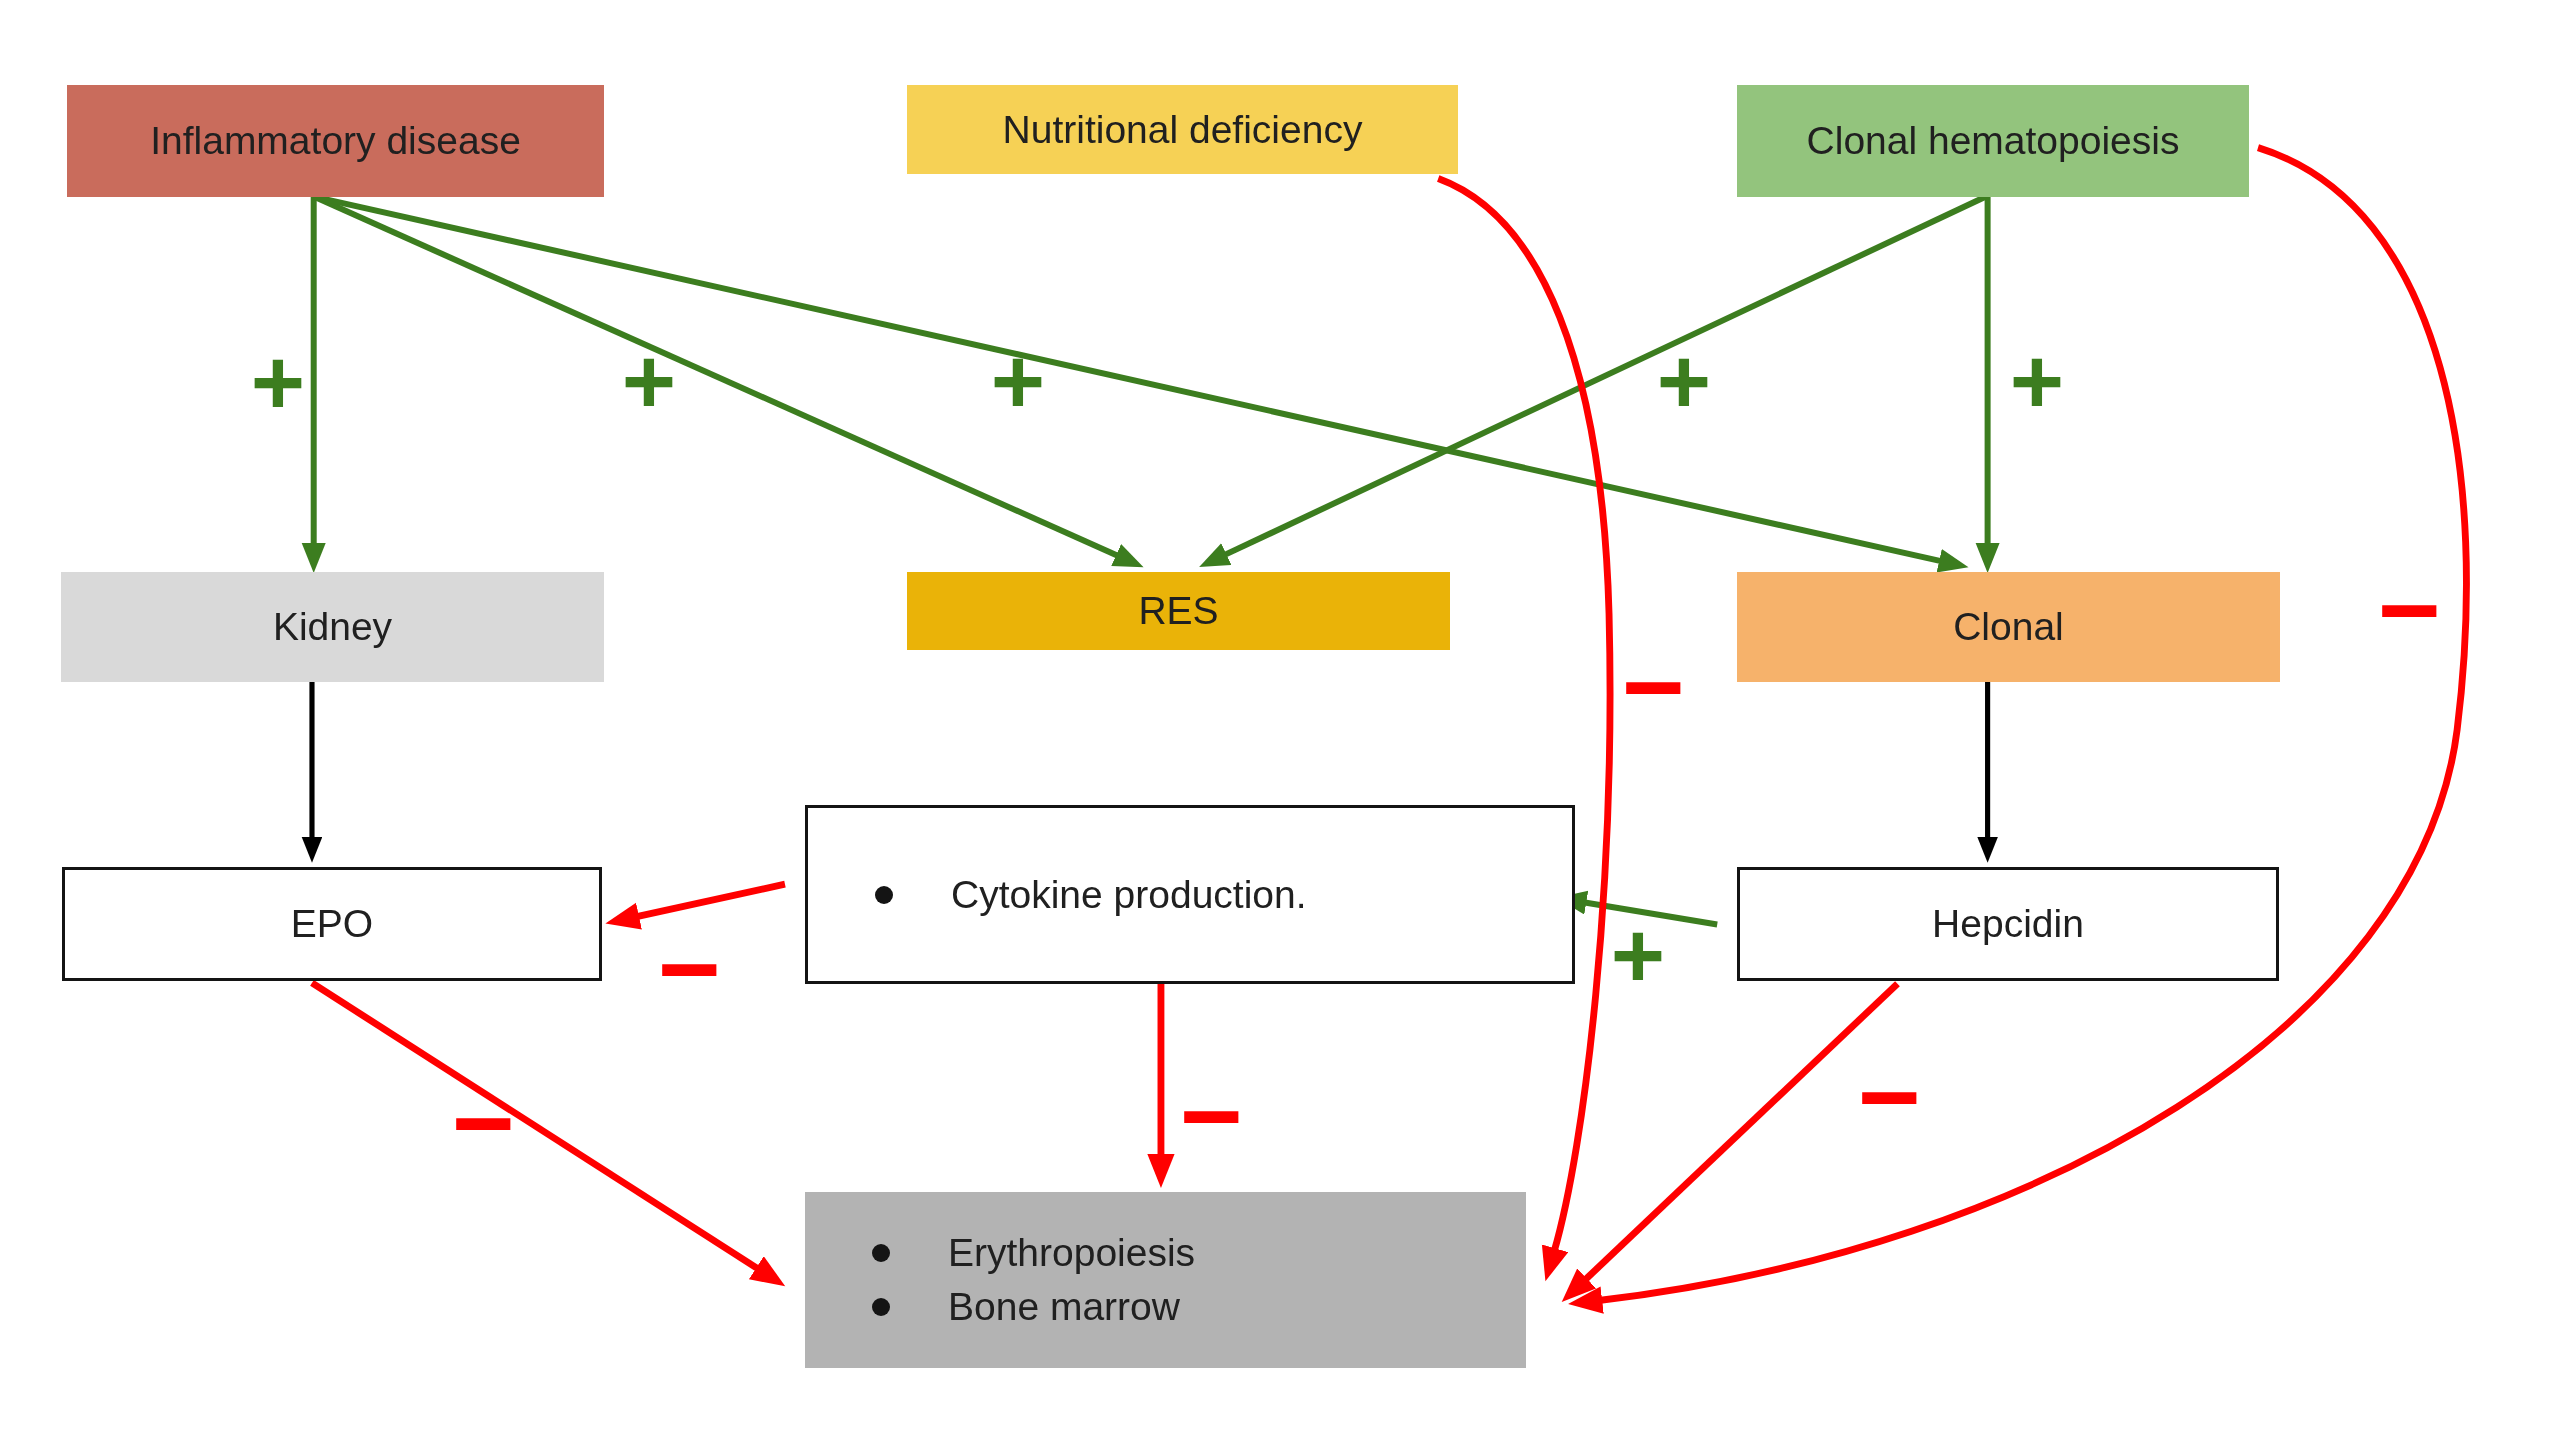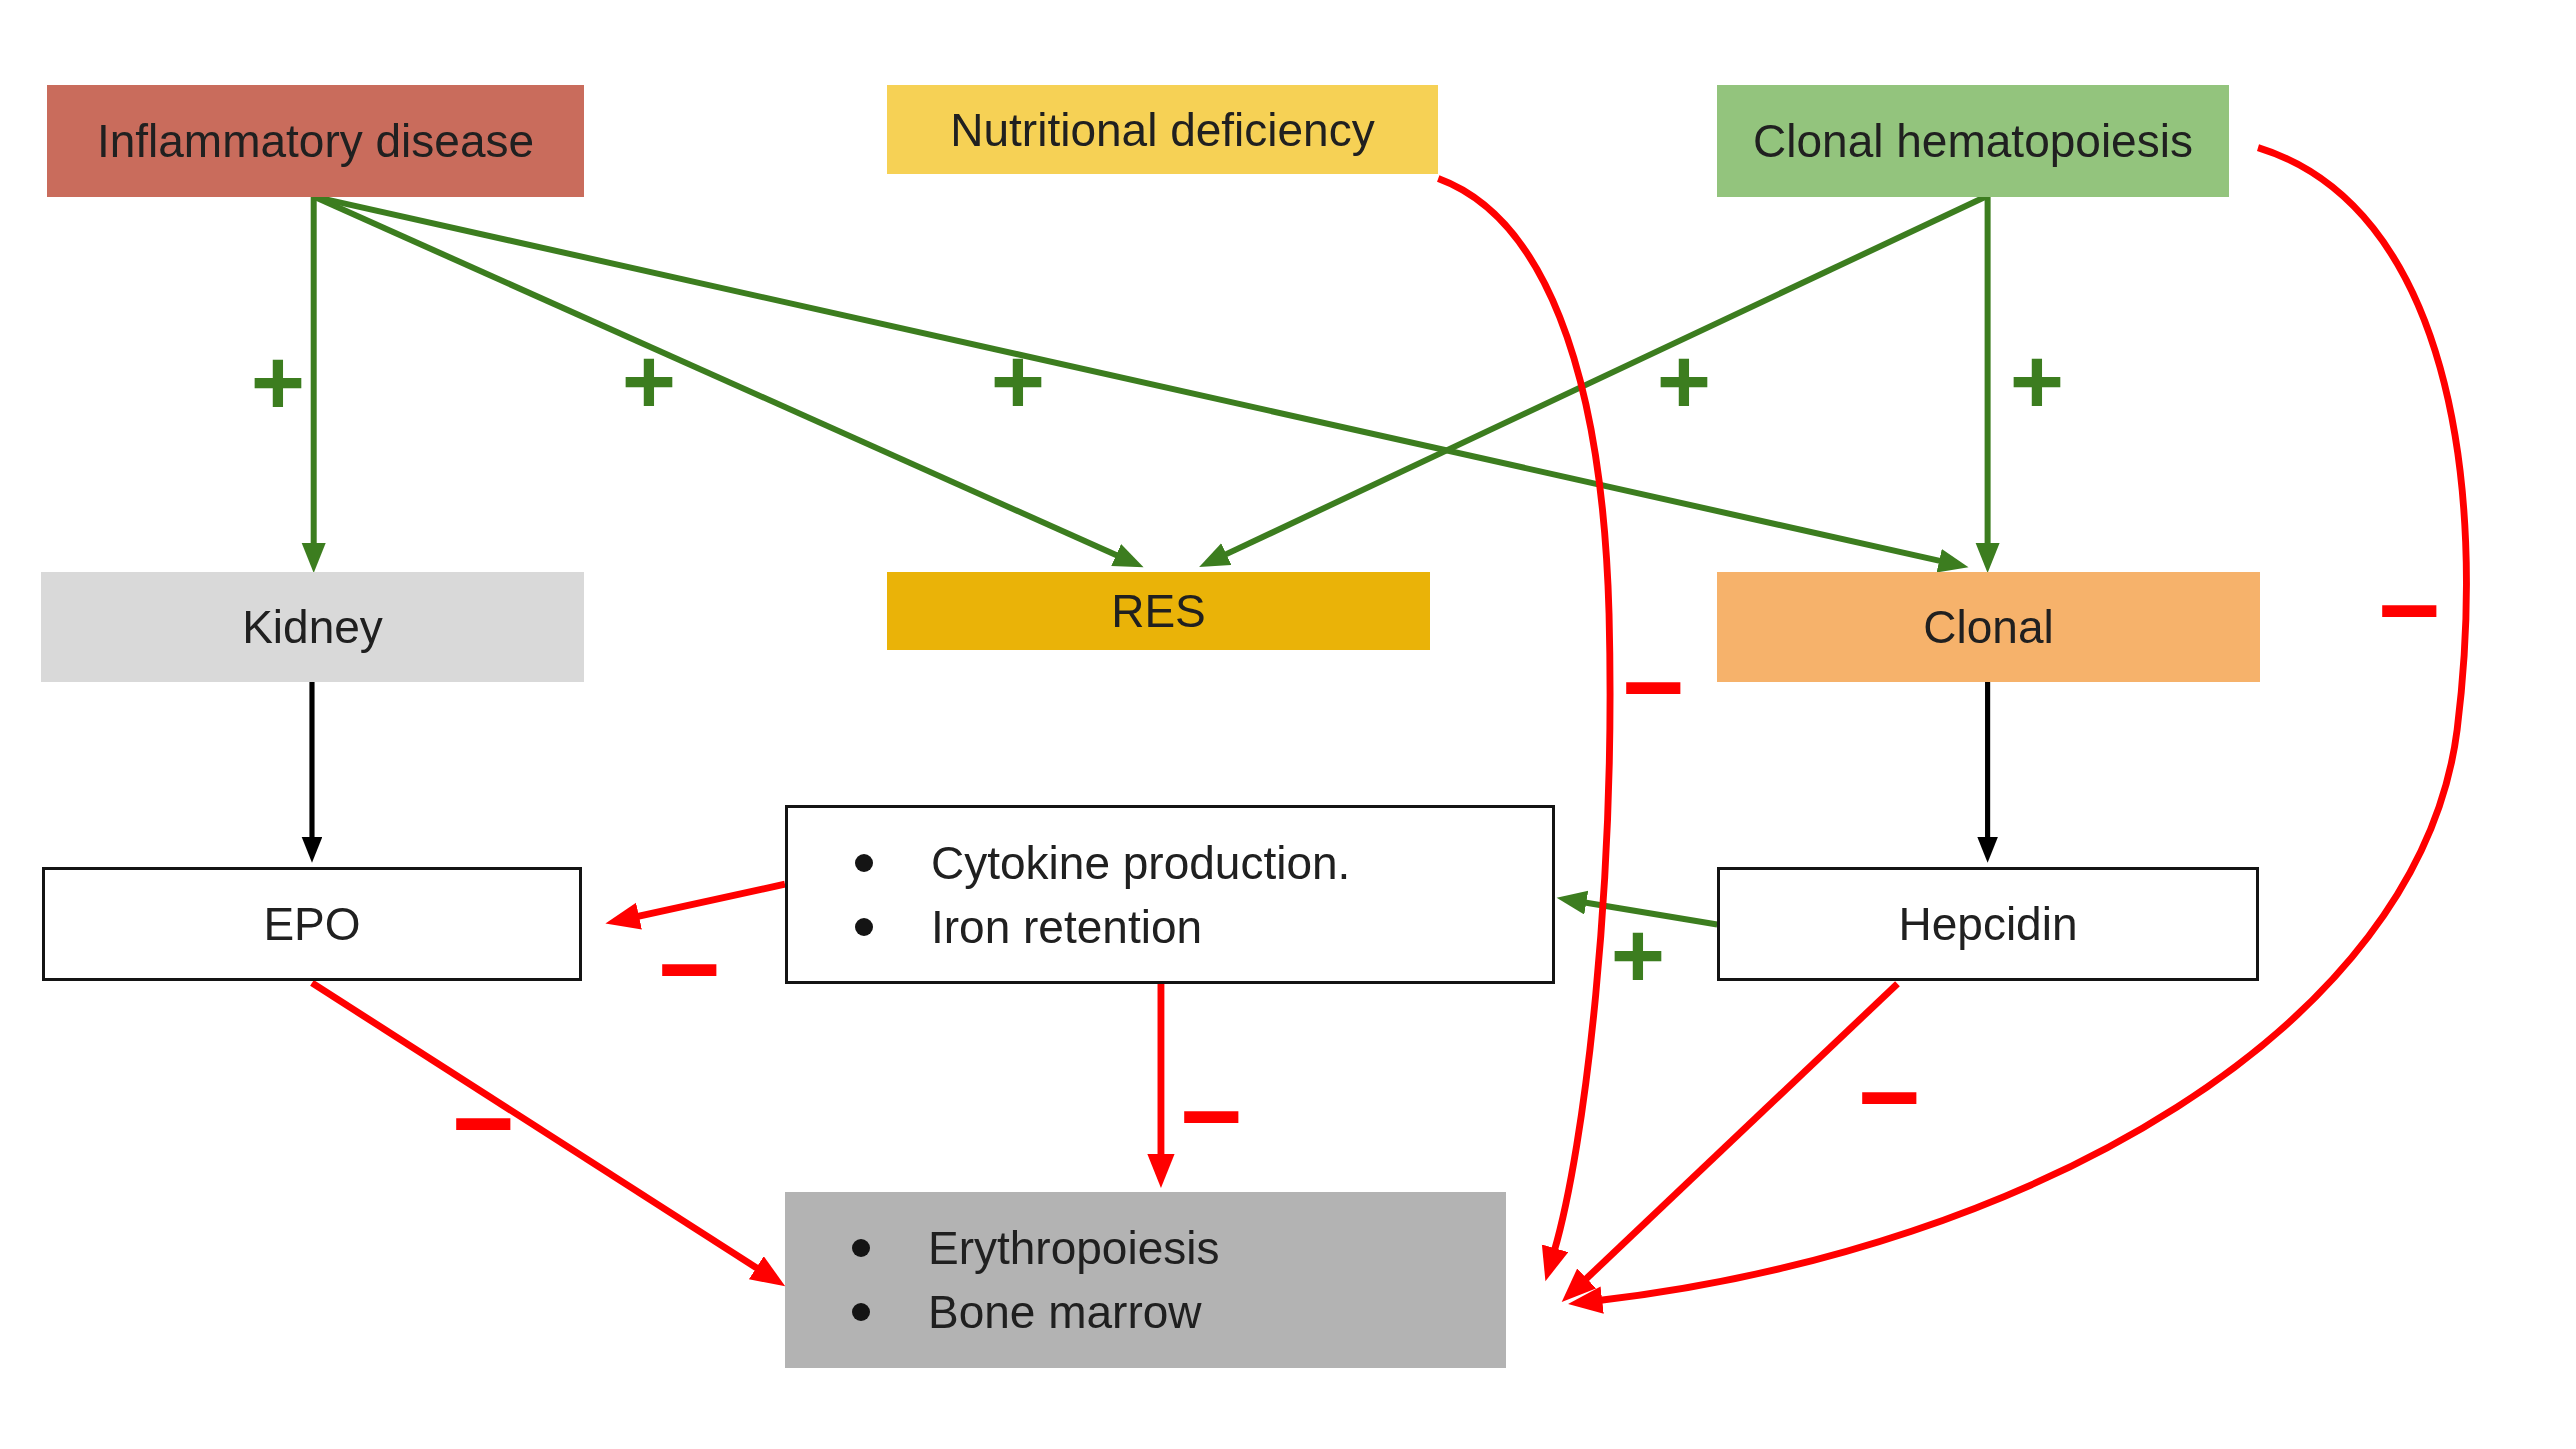--- a/index.html
+++ b/index.html
@@ -9,23 +9,24 @@
     height: 1449px;
     background: #ffffff;
     overflow: hidden;
     font-family: "Liberation Sans", sans-serif;
   }
   .node {
     position: absolute;
     display: flex;
     align-items: center;
     justify-content: center;
-    font-size: 46px;
+    font-size: 39px;
     color: #202020;
     box-sizing: border-box;
+    margin-left: 20px;
   }
   .node.bordered { background: #ffffff; border: 3.4px solid #141414; }
   .node.bullets { flex-direction: column; align-items: stretch; justify-content: center; gap: 10px; }
   .bullet-row { display: flex; align-items: center; }
   .dot {
     width: 18px; height: 18px; border-radius: 50%;
     background: #141414; margin-left: 67px; margin-right: 58px; flex: none;
   }
   .edges { position: absolute; left: 0; top: 0; width: 2576px; height: 1449px; }
   .sign {
@@ -99,24 +100,20 @@
 
   <div class="node bordered" style="left:42px; top:867px; width:540px; height:114px;">
     <span>EPO</span>
   </div>
 
   <div class="node bordered bullets" style="left:785px; top:805px; width:770px; height:179px;">
     <div class="bullet-row">
       <span class="dot"></span>
       <span>Cytokine production.</span>
     </div>
-    <div class="bullet-row">
-      <span class="dot"></span>
-      <span>Iron retention</span>
-    </div>
   </div>
 
   <div class="node bordered" style="left:1717px; top:867px; width:542px; height:114px;">
     <span>Hepcidin</span>
   </div>
 
   <div class="node bullets" style="left:785px; top:1192px; width:721px; height:176px; background:#b3b3b3;">
     <div class="bullet-row">
       <span class="dot"></span>
       <span>Erythropoiesis</span>

